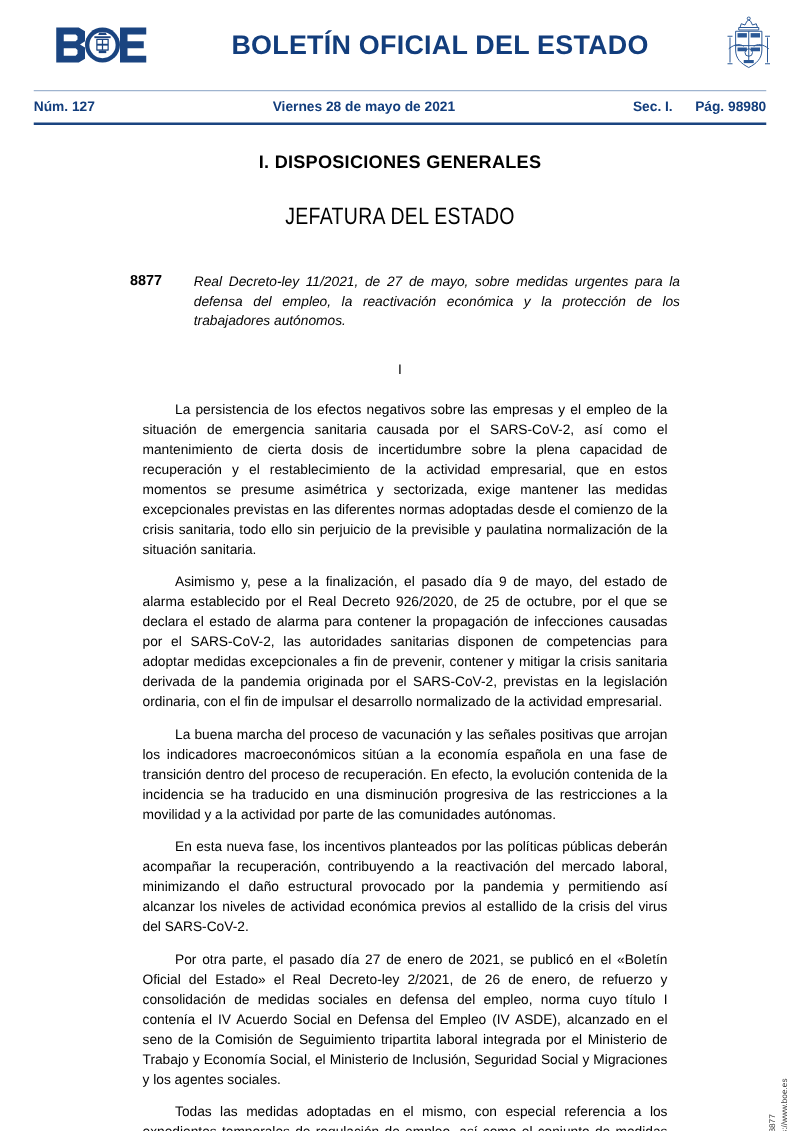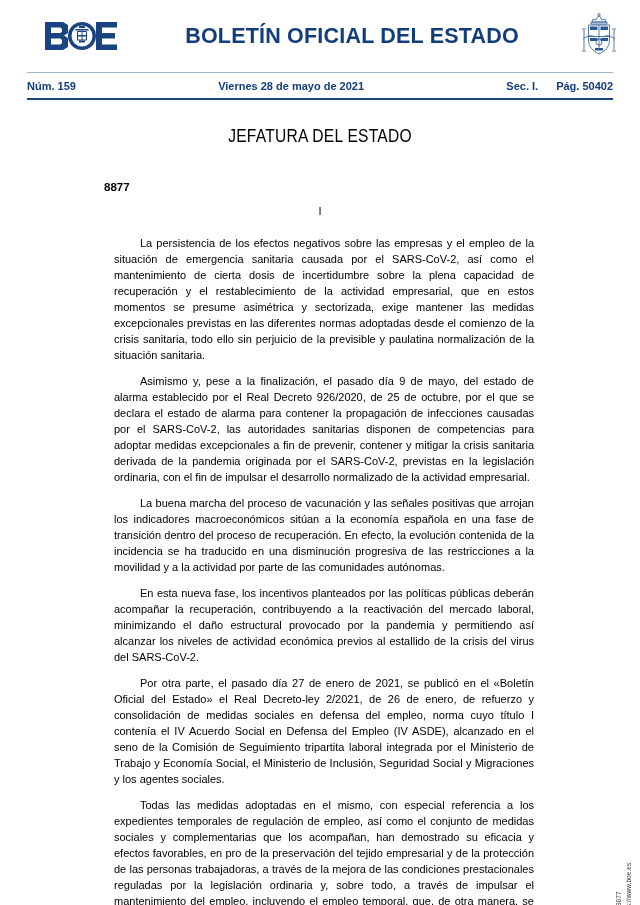--- a/index.html
+++ b/index.html
@@ -260,37 +260,39 @@
         <rect x="20" y="50" width="15" height="6"></rect>
         <rect x="41" y="50" width="15" height="6"></rect>
         <rect x="30" y="70" width="16" height="5"></rect>
       </g>
     </svg>
   </div>
 
   <div class="rule-top"></div>
 
   <div class="infobar">
-    <div class="num">Núm. 159</div>
+    <div class="num">Núm. 127</div>
     <div class="date">Viernes 28 de mayo de 2021</div>
     <div class="secpag">
       <span>Sec. I.</span>
-      <span>Pág. 50402</span>
+      <span>Pág. 98980</span>
     </div>
   </div>
 
   <div class="rule-bottom"></div>
 
   <div class="content">
 
+    <div class="section-title">I. DISPOSICIONES GENERALES</div>
 
     <div class="department">JEFATURA DEL ESTADO</div>
 
     <div class="entry">
       <div class="entry-number">8877</div>
+      <div class="entry-title">Real Decreto-ley 11/2021, de 27 de mayo, sobre medidas urgentes para la defensa del empleo, la reactivación económica y la protección de los trabajadores autónomos.</div>
     </div>
 
     <div class="roman-divider">I</div>
 
     <div class="body-text">
       <p>La persistencia de los efectos negativos sobre las empresas y el empleo de la situación de emergencia sanitaria causada por el SARS-CoV-2, así como el mantenimiento de cierta dosis de incertidumbre sobre la plena capacidad de recuperación y el restablecimiento de la actividad empresarial, que en estos momentos se presume asimétrica y sectorizada, exige mantener las medidas excepcionales previstas en las diferentes normas adoptadas desde el comienzo de la crisis sanitaria, todo ello sin perjuicio de la previsible y paulatina normalización de la situación sanitaria.</p>
       <p>Asimismo y, pese a la finalización, el pasado día 9 de mayo, del estado de alarma establecido por el Real Decreto 926/2020, de 25 de octubre, por el que se declara el estado de alarma para contener la propagación de infecciones causadas por el SARS-CoV-2, las autoridades sanitarias disponen de competencias para adoptar medidas excepcionales a fin de prevenir, contener y mitigar la crisis sanitaria derivada de la pandemia originada por el SARS-CoV-2, previstas en la legislación ordinaria, con el fin de impulsar el desarrollo normalizado de la actividad empresarial.</p>
       <p>La buena marcha del proceso de vacunación y las señales positivas que arrojan los indicadores macroeconómicos sitúan a la economía española en una fase de transición dentro del proceso de recuperación. En efecto, la evolución contenida de la incidencia se ha traducido en una disminución progresiva de las restricciones a la movilidad y a la actividad por parte de las comunidades autónomas.</p>
       <p>En esta nueva fase, los incentivos planteados por las políticas públicas deberán acompañar la recuperación, contribuyendo a la reactivación del mercado laboral, minimizando el daño estructural provocado por la pandemia y permitiendo así alcanzar los niveles de actividad económica previos al estallido de la crisis del virus del SARS-CoV-2.</p>
       <p>Por otra parte, el pasado día 27 de enero de 2021, se publicó en el «Boletín Oficial del Estado» el Real Decreto-ley 2/2021, de 26 de enero, de refuerzo y consolidación de medidas sociales en defensa del empleo, norma cuyo título I contenía el IV Acuerdo Social en Defensa del Empleo (IV ASDE), alcanzado en el seno de la Comisión de Seguimiento tripartita laboral integrada por el Ministerio de Trabajo y Economía Social, el Ministerio de Inclusión, Seguridad Social y Migraciones y los agentes sociales.</p>

